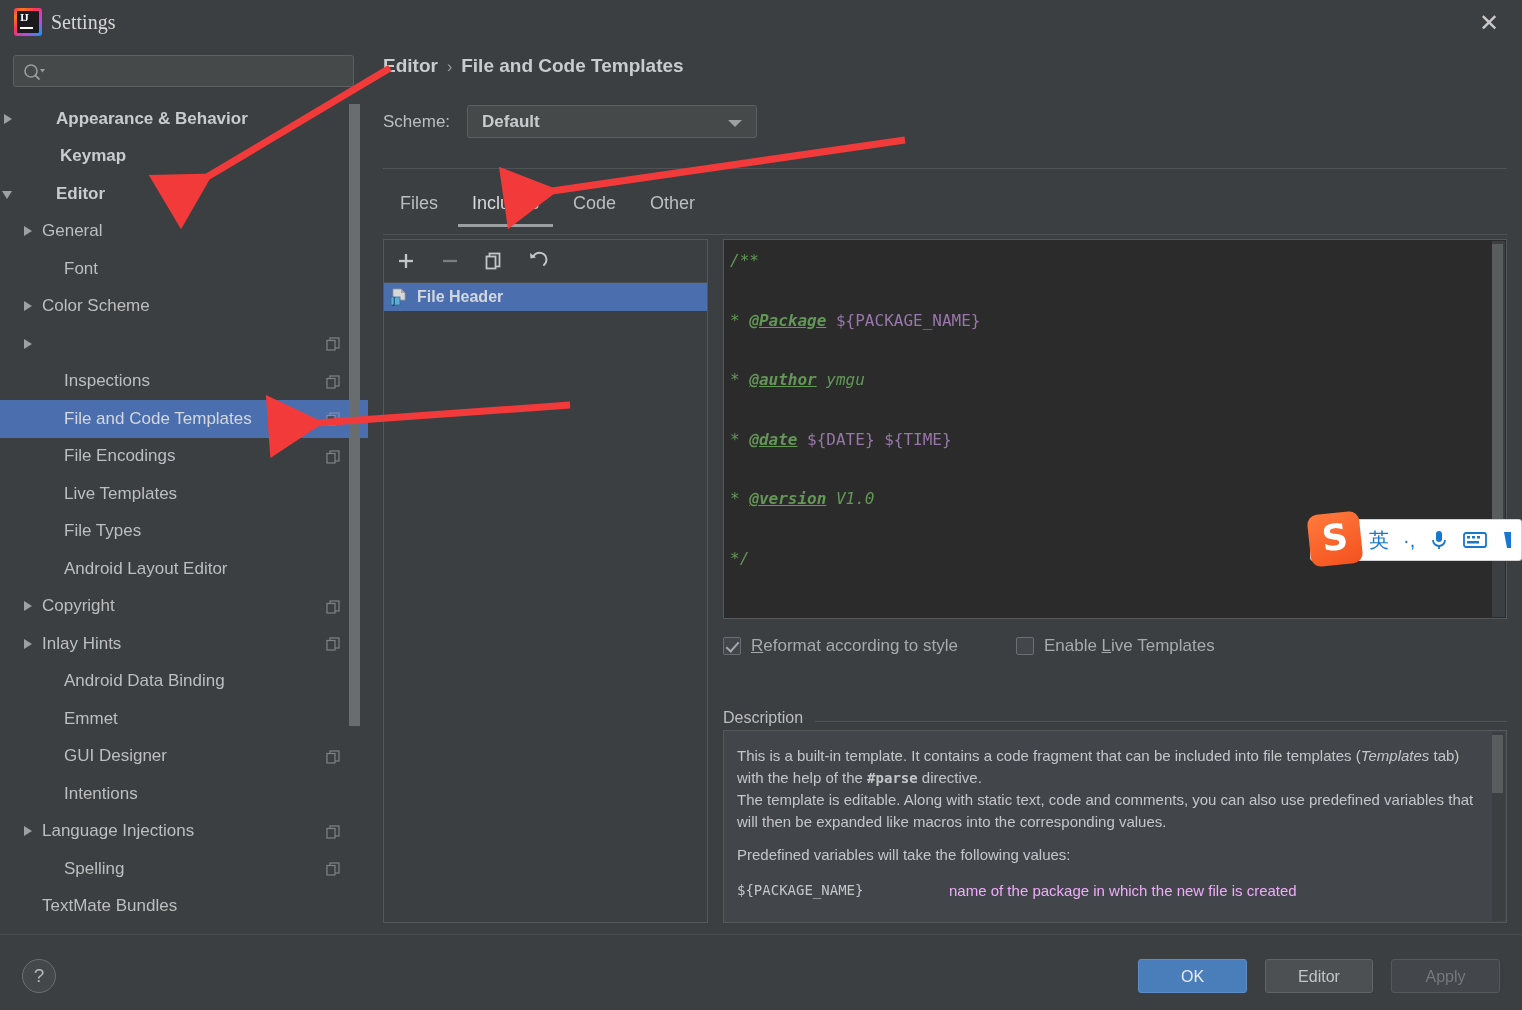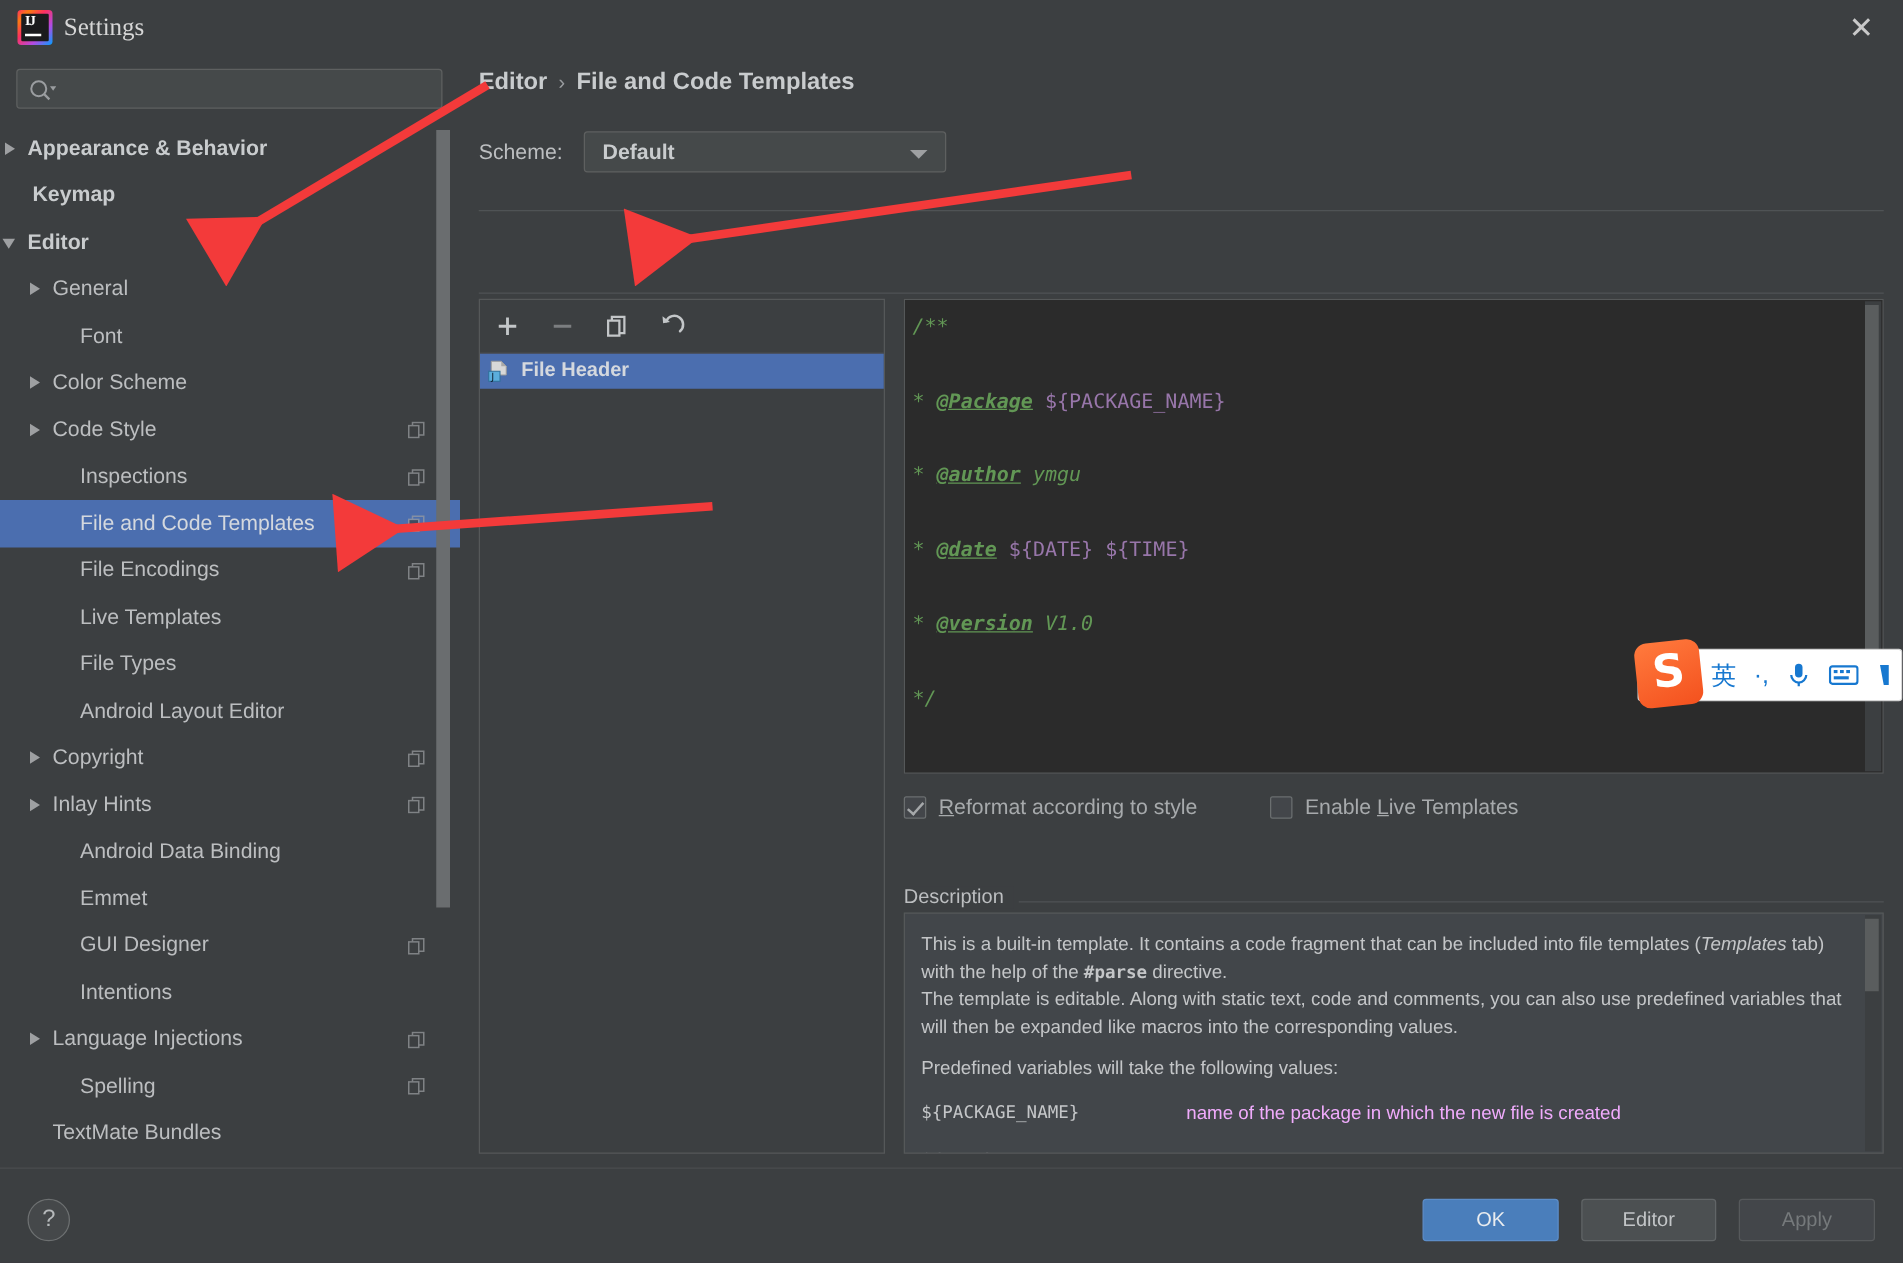--- a/index.html
+++ b/index.html
@@ -71,21 +71,21 @@
 
   .tree {
     position: absolute; left: 0; top: 56px; width: 368px; height: 834px;
     overflow: hidden;
   }
   .tree-item {
     position: relative; height: 37.5px; display: flex; align-items: center;
     color: #bcbec0; font-size: 17px; cursor: pointer;
     white-space: nowrap;
   }
-  .tree-item.bold { font-weight: bold; color: #c9ccce; }
+  .tree-item.bold { font-weight: bold; color: #c9ccce; gap: 34px; }
   .tree-item.selected { background: #4b6eaf; color: #d4d8de; }
   .tree-arrow {
     width: 16px; height: 16px; margin-right: 6px; flex: 0 0 16px;
     position: relative;
   }
   .tree-arrow.collapsed::after {
     content: ""; position: absolute; left: 4px; top: 3px;
     border-left: 8px solid #9ea0a2; border-top: 5px solid transparent;
     border-bottom: 5px solid transparent;
   }
@@ -346,21 +346,20 @@
         <div class="tree-item" style="padding-left: 42px;">
           <span class="tree-arrow "></span>
           <span class="tree-label">Font</span>
         </div>
         <div class="tree-item" style="padding-left: 20px;">
           <span class="tree-arrow collapsed"></span>
           <span class="tree-label">Color Scheme</span>
         </div>
         <div class="tree-item" style="padding-left: 20px;">
           <span class="tree-arrow collapsed"></span>
-          <span class="tree-label">Code Style</span>
           <span class="copy-badge"><svg width="14" height="14" viewBox="0 0 14 14">
               <rect x="4" y="1" width="9" height="10" fill="none" stroke="#9a9da0" stroke-width="1.2"></rect>
               <rect x="1" y="3.5" width="8" height="9.5" fill="#3c3f41" stroke="#9a9da0" stroke-width="1.2"></rect>
             </svg></span>
         </div>
         <div class="tree-item" style="padding-left: 42px;">
           <span class="tree-arrow "></span>
           <span class="tree-label">Inspections</span>
           <span class="copy-badge"><svg width="14" height="14" viewBox="0 0 14 14">
               <rect x="4" y="1" width="9" height="10" fill="none" stroke="#9a9da0" stroke-width="1.2"></rect>
@@ -463,20 +462,26 @@
     <div class="scheme-row">
       <span class="scheme-label">Scheme:</span>
       <div class="scheme-select">
         <span class="val">Default</span>
         <span class="caret"></span>
       </div>
     </div>
 
     <div class="hr"></div>
 
+    <div class="tabs" id="tabs">
+        <div class="tab">Files</div>
+        <div class="tab active">Includes</div>
+        <div class="tab">Code</div>
+        <div class="tab">Other</div>
+      </div>
     <div class="tabs-underline"></div>
 
     <div class="list-panel">
       <div class="list-toolbar">
         <span class="tb-btn">
           <svg width="24" height="24" viewBox="0 0 24 24">
             <line x1="12" y1="5" x2="12" y2="19" stroke="#c3c6c8" stroke-width="2.3"></line>
             <line x1="5" y1="12" x2="19" y2="12" stroke="#c3c6c8" stroke-width="2.3"></line>
           </svg>
         </span>

